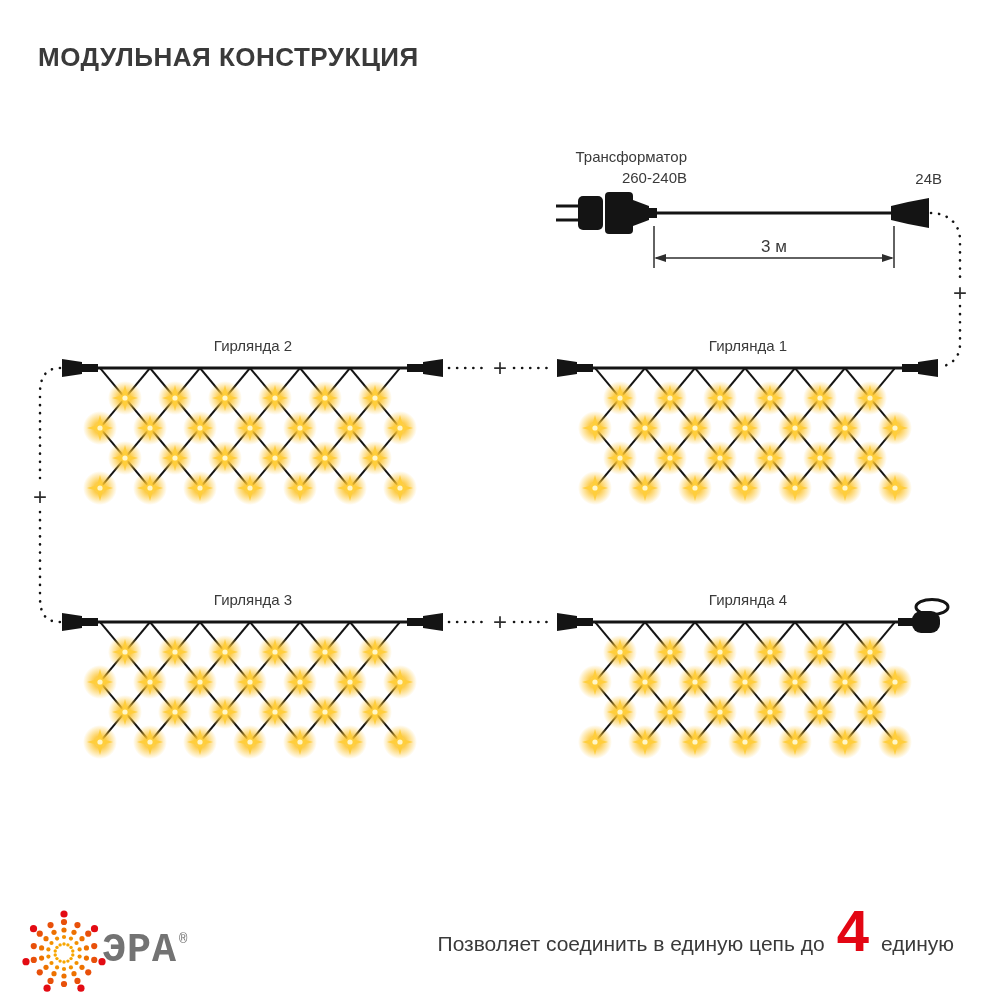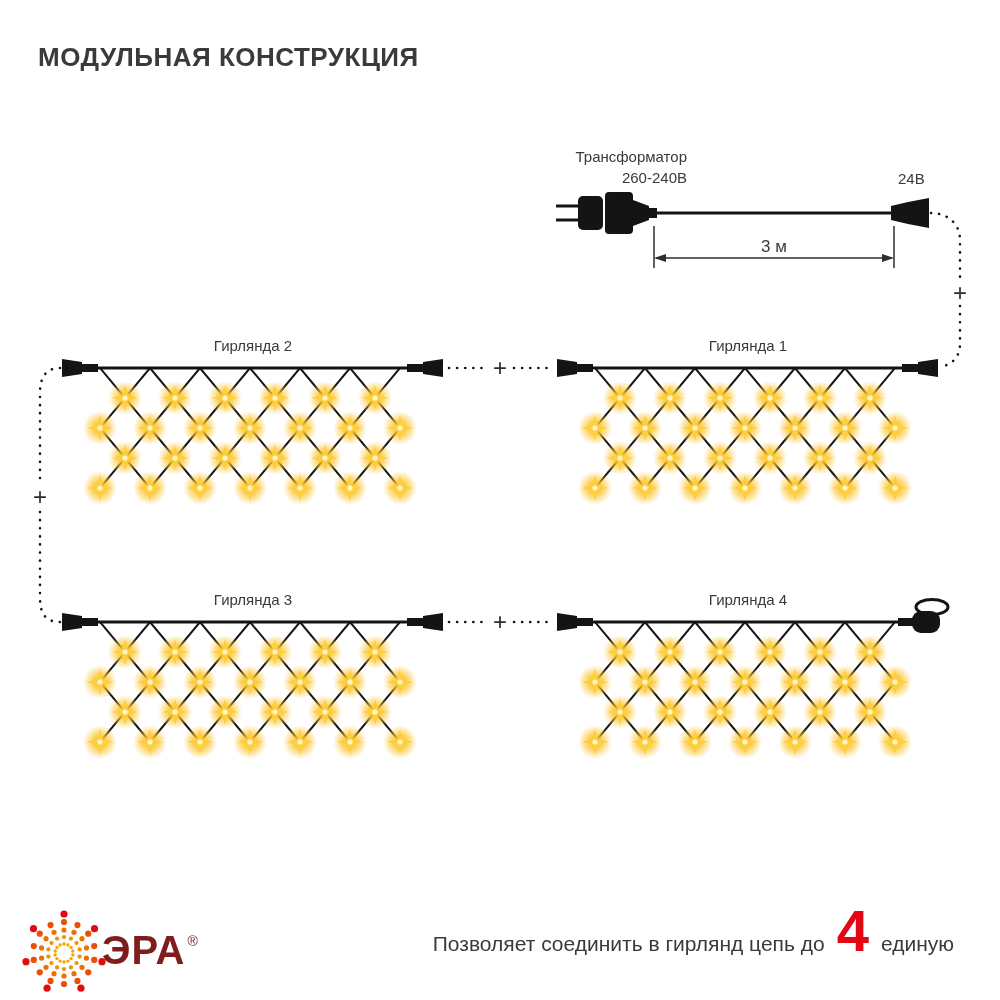--- a/index.html
+++ b/index.html
@@ -10,37 +10,37 @@
   h1.page-title {
     position:absolute; left:38px; top:42px;
     font-size:26px; font-weight:700; letter-spacing:.5px; color:#3a3a3a;
   }
   .transformer-label {
     position:absolute; left:537px; top:146px; width:150px;
     text-align:right; font-size:15px; color:#3a3a3a; line-height:1.4;
   }
   .voltage-label {
     position:absolute; left:898px; top:170px; width:44px;
-    text-align:left; font-size:15px; color:#3a3a3a;
+    text-align:right; font-size:15px; color:#3a3a3a;
   }
   svg#scene { position:absolute; left:0; top:0; }
 
   .wire { stroke:#141414; stroke-width:3; fill:none; }
   .netlines line { stroke:#141414; stroke-width:2; }
   .conn { fill:#141414; }
   .dim line { stroke:#2e2e2e; stroke-width:1.5; }
   .dim polygon { fill:#2e2e2e; }
   .dim text { font-size:17px; fill:#3a3a3a; text-anchor:middle; font-family:"Liberation Sans",sans-serif; }
   .dotted { stroke:#141414; stroke-width:2.6; fill:none; stroke-dasharray:0.1 8; stroke-linecap:round; }
   .plus { font-size:24px; fill:#2e2e2e; text-anchor:middle; font-family:"Liberation Sans",sans-serif; }
   .glabel { font-size:15px; fill:#3a3a3a; font-family:"Liberation Sans",sans-serif; }
 
   .logo-text {
     position:absolute; left:102px; top:928px;
-    font-size:40px; font-weight:700; color:#7f1d1d; letter-spacing:1px;
+    font-size:40px; font-weight:700; color:#737373; letter-spacing:1px;font-family:Liberation Mono, monospace;
   }
   .logo-text sup { font-size:14px; font-weight:400; vertical-align:18px; margin-left:2px; }
 
   .caption {
     position:absolute; right:26px; top:902px;
     display:flex; align-items:baseline; gap:12px; white-space:nowrap;
   }
   .caption .pre, .caption .suf { font-size:21px; color:#3a3a3a; }
   .caption .num { font-size:58px; line-height:1; font-weight:700; color:#e30613; }
 </style>
@@ -604,18 +604,18 @@
         <circle cx="60.095046347941974" cy="944.8912801888782" r="1.7" fill="#f7a600"></circle>
         <circle cx="57.05786017411907" cy="938.5844981135613" r="2.1" fill="#f29000"></circle>
         <circle cx="54.02067400029616" cy="932.2777160382443" r="2.6" fill="#ed7100"></circle>
         <circle cx="50.54960408735569" cy="925.069965095025" r="3.1" fill="#e8500a"></circle>
       </g>
     </svg>
 
   <div class="logo-text"><span>ЭРА</span><sup>®</sup></div>
 
   <div class="caption">
-    <span class="pre">Позволяет соединить в гирлянд цепь до</span>
+    <span class="pre">Позволяет соединить в единую цепь до</span>
     <span class="num">4</span>
     <span class="suf">единую</span>
   </div>
 
 </div>
 
 </body></html>

